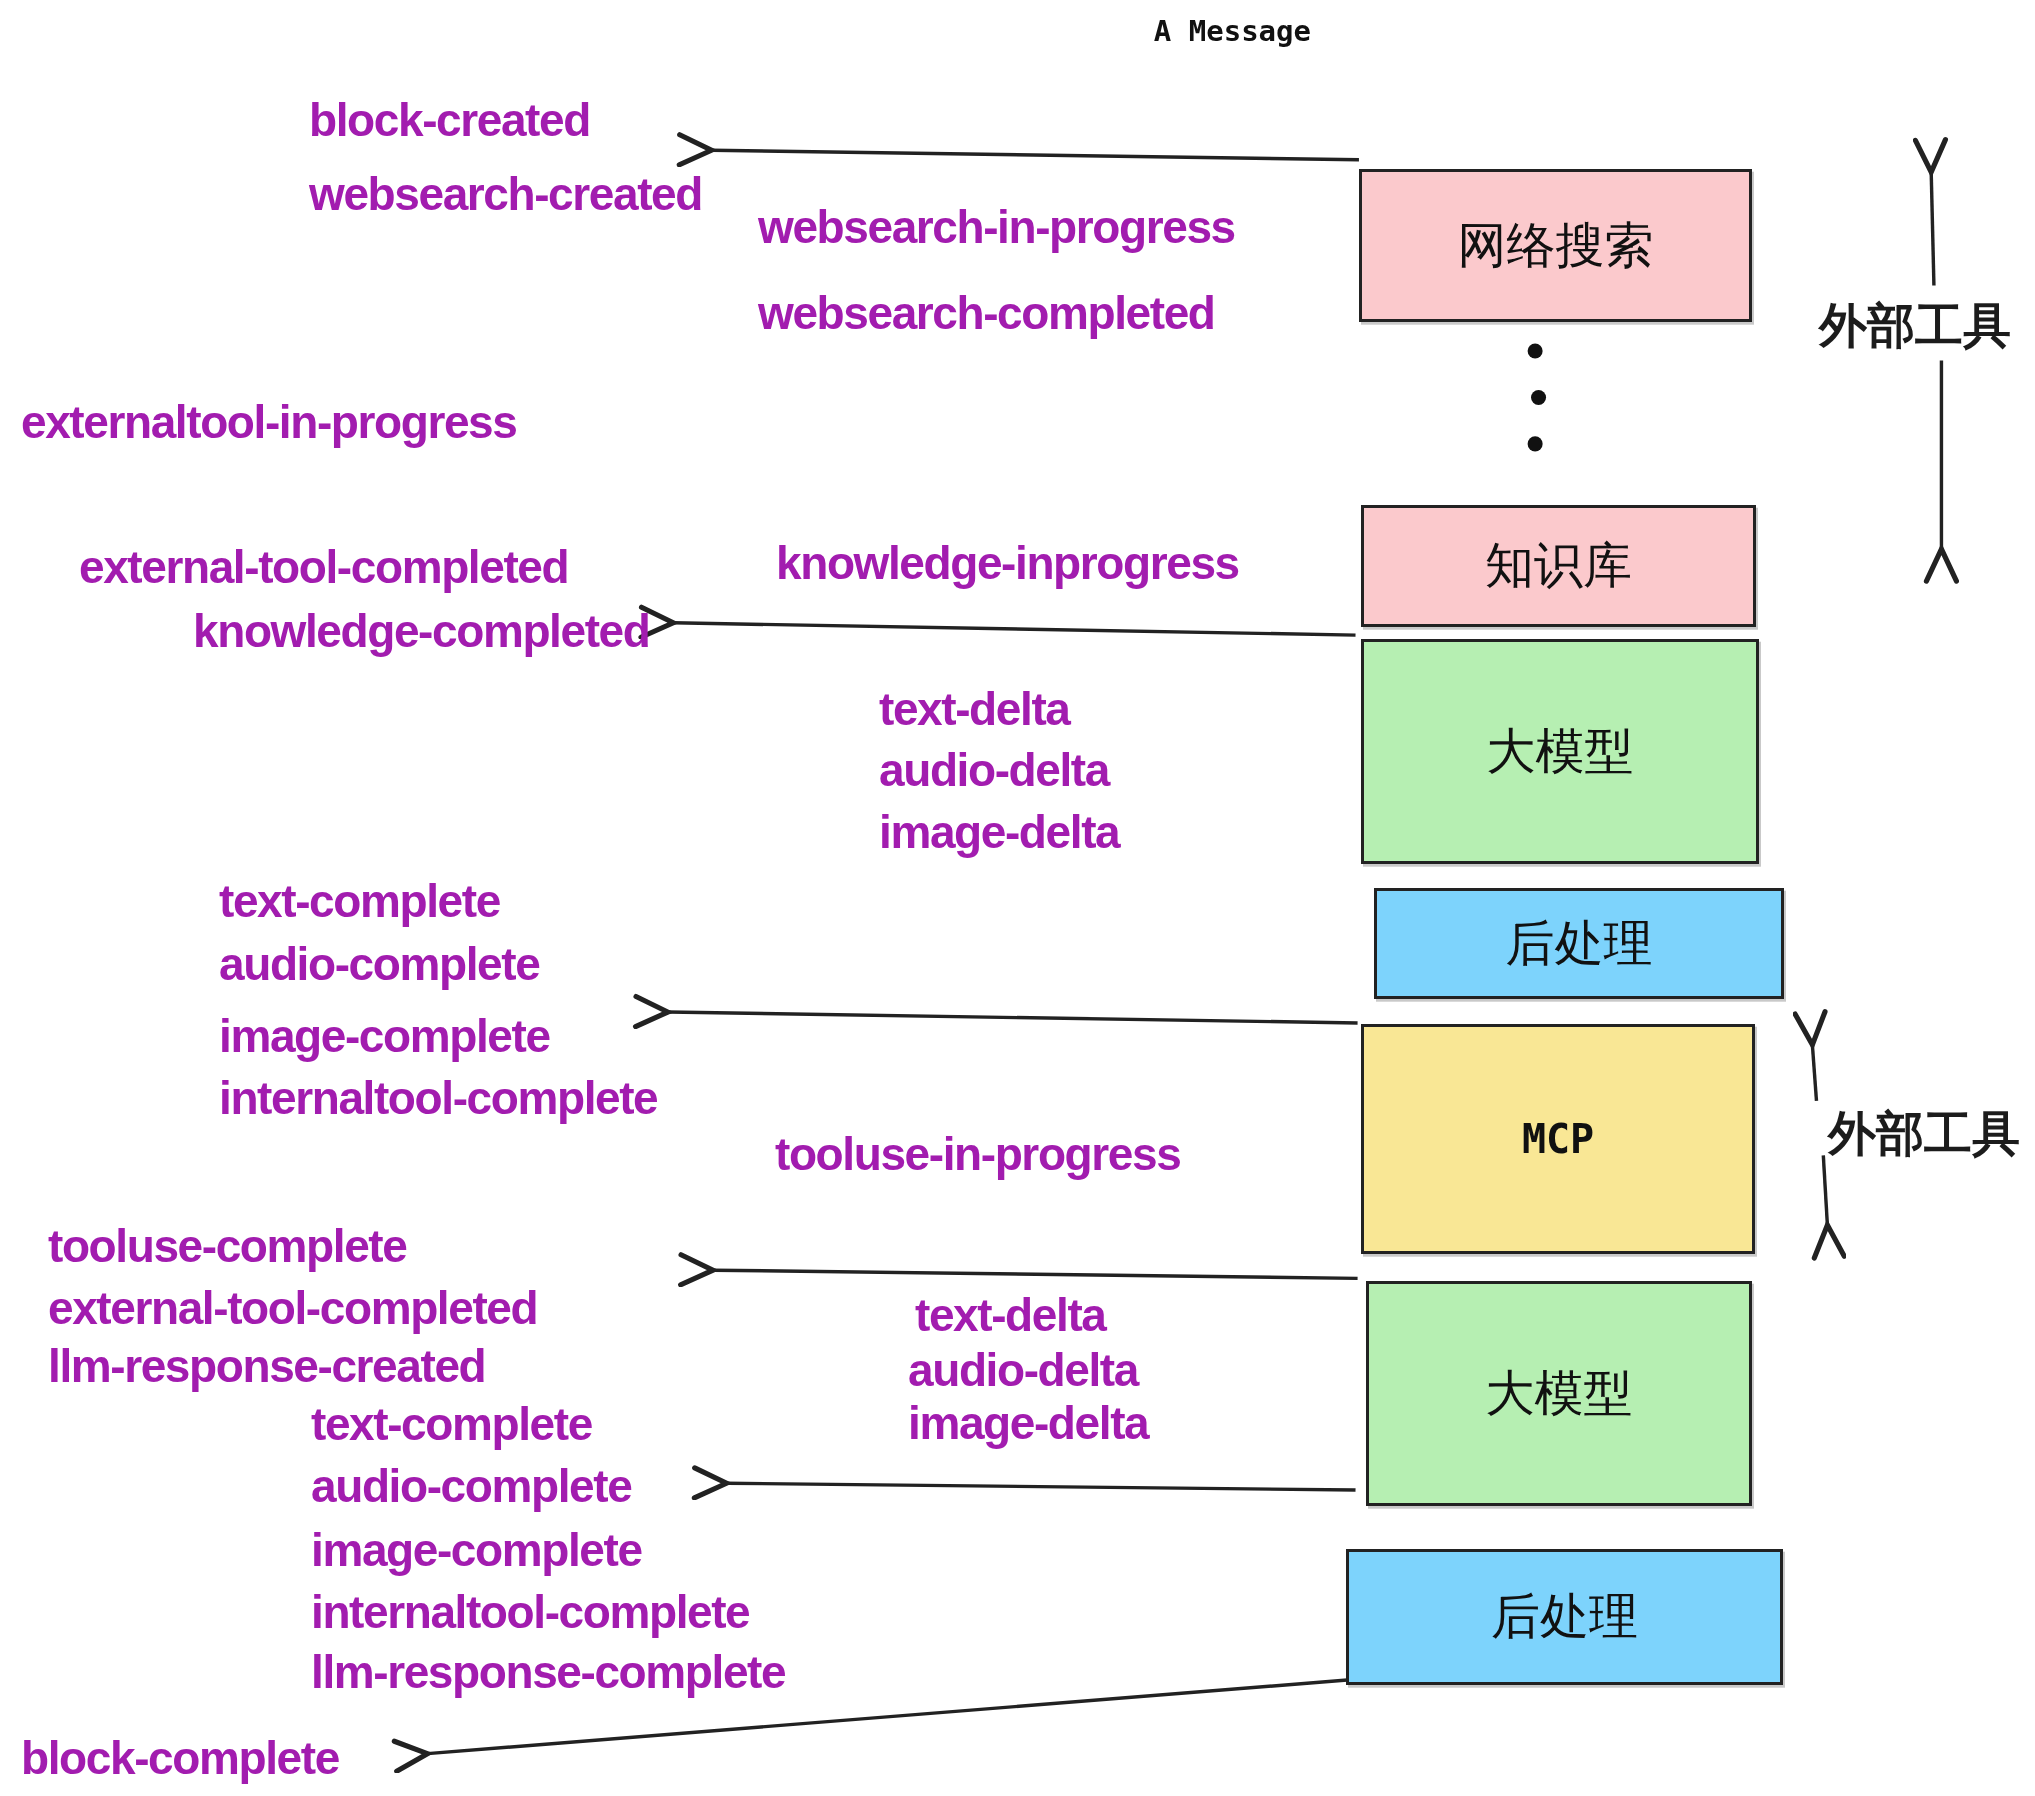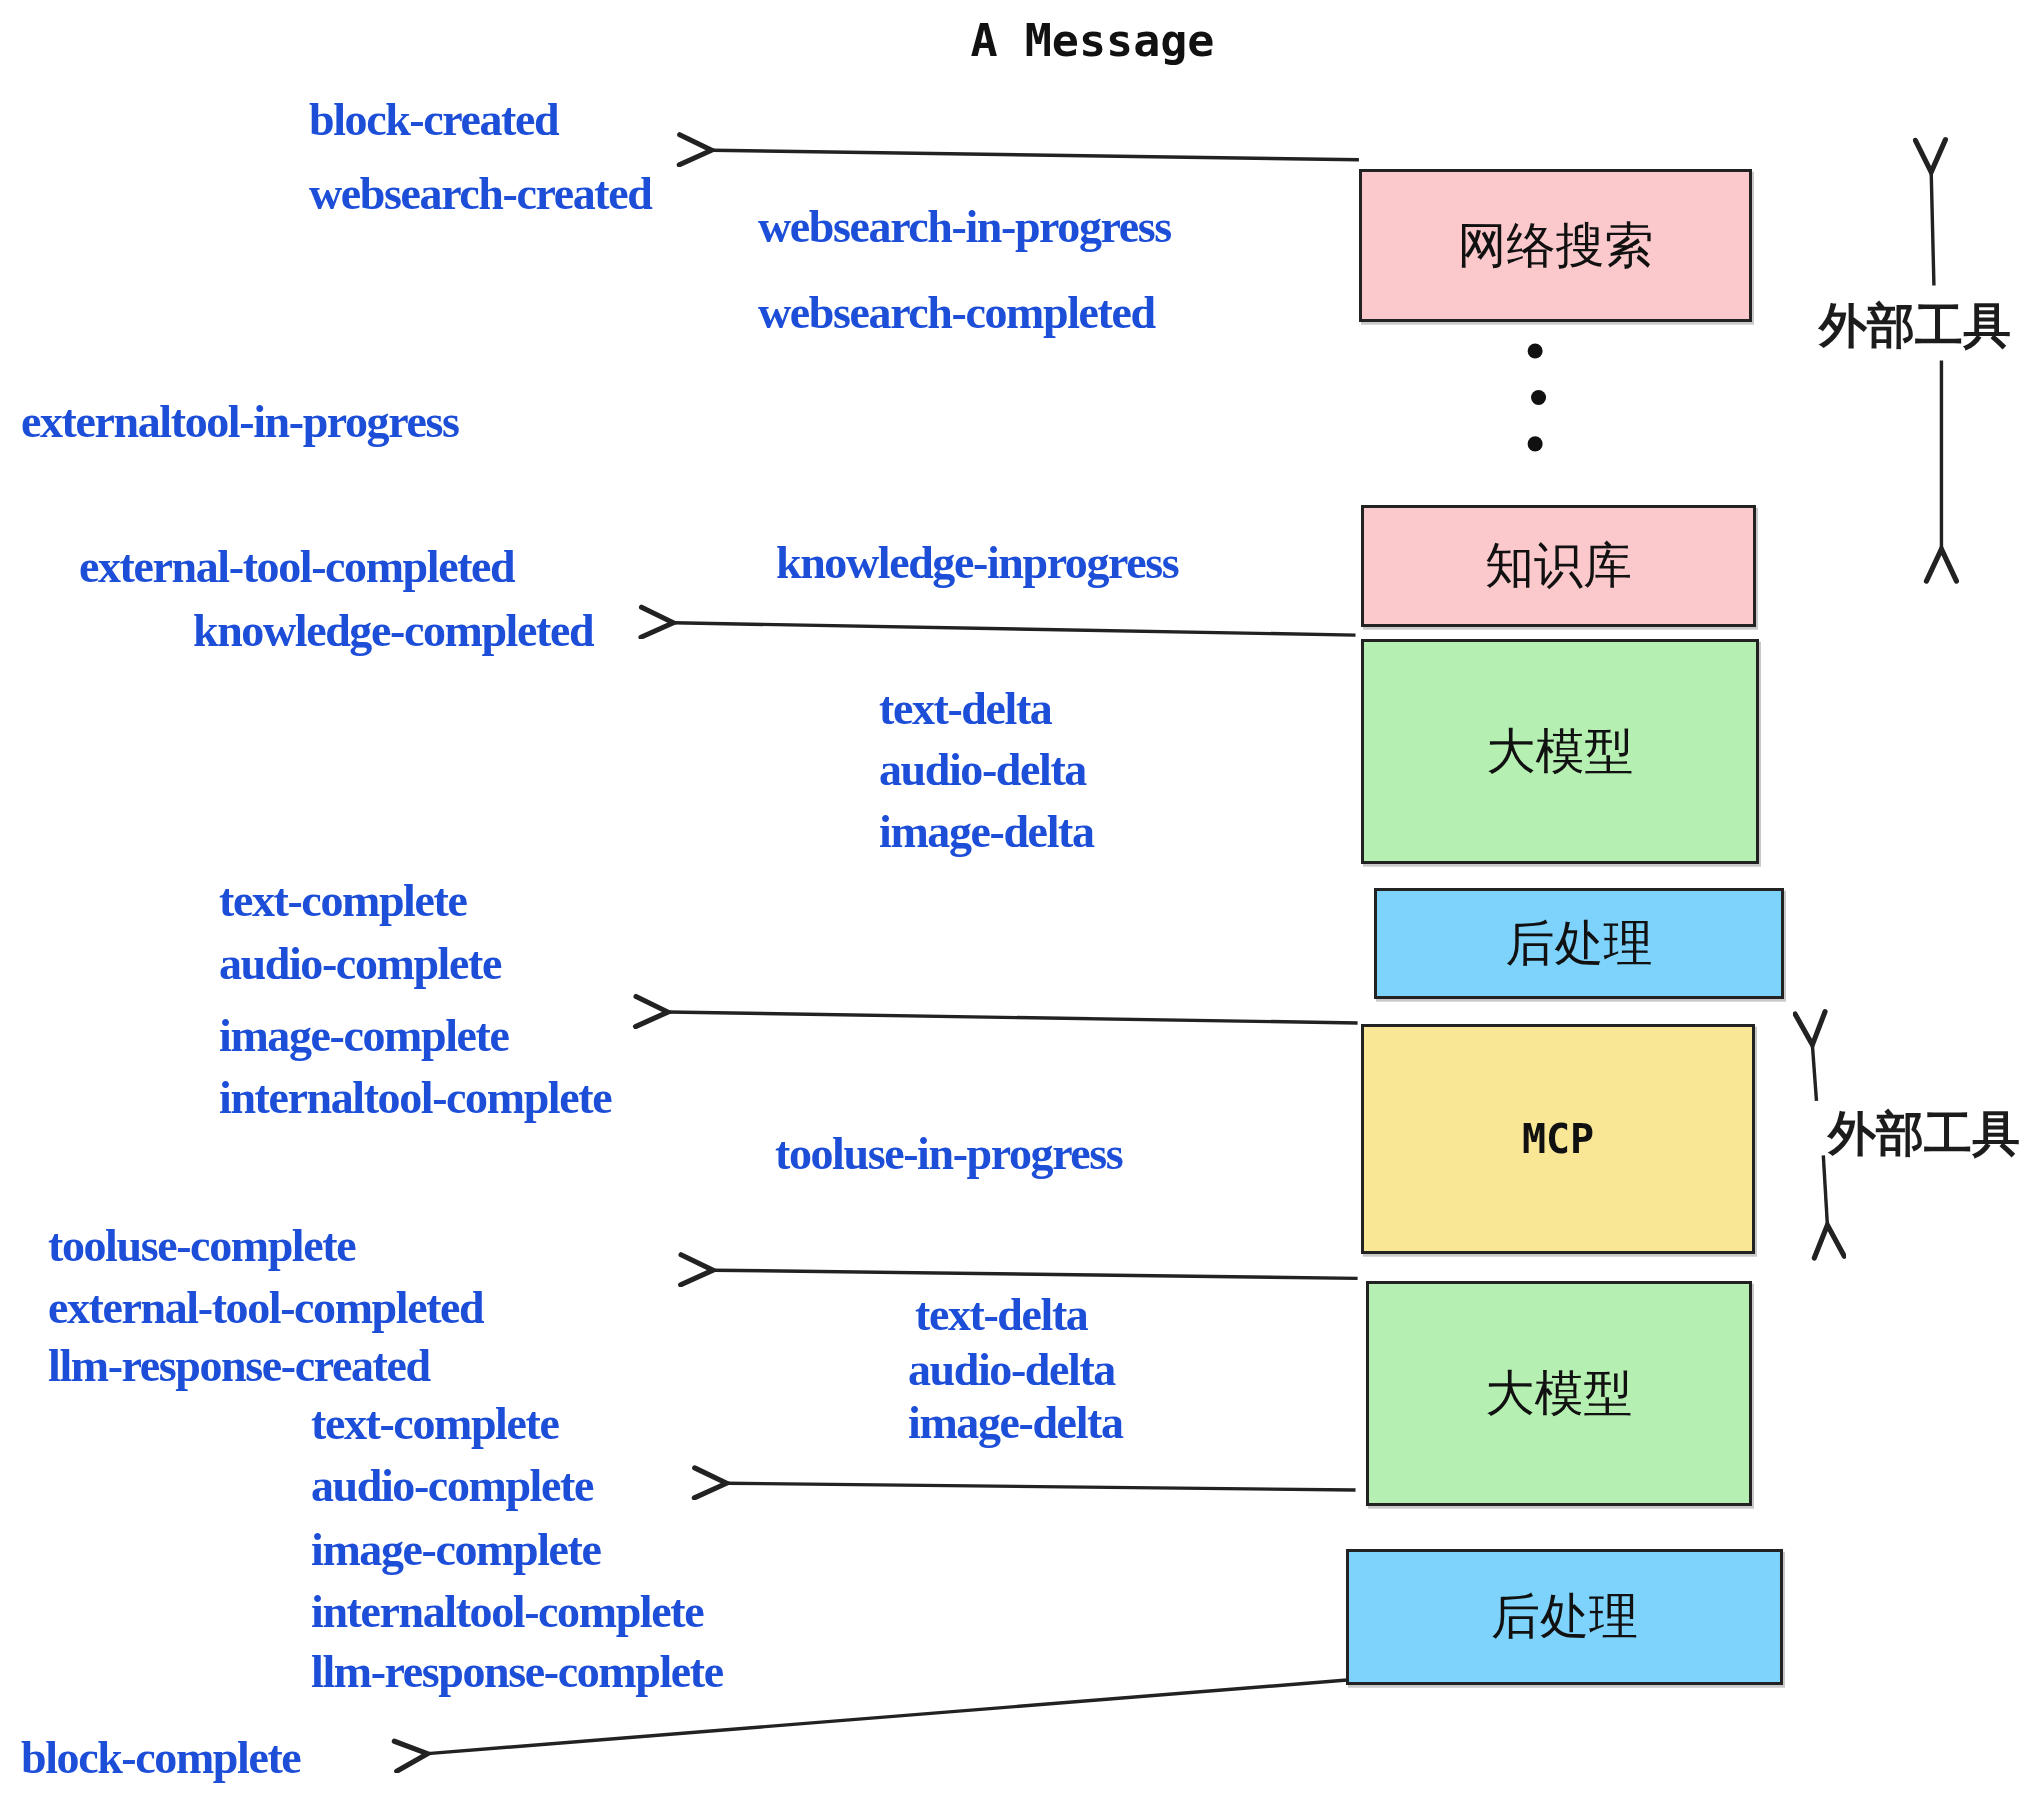--- a/index.html
+++ b/index.html
@@ -1,21 +1,21 @@
 <!DOCTYPE html>
 <html style="font-size:11px"><head>
 <meta charset="utf-8">
 <style>
   html,body{margin:0;padding:0;background:#ffffff;}
   #canvas{position:relative;width:2035px;height:1796px;background:#ffffff;overflow:hidden;
           font-family:"DejaVu Sans Mono", monospace;}
-  .ev{position:absolute;font-family:Liberation Serif, serif;font-size:46px;font-weight:600;
-      color:#1d4ed8;line-height:1;white-space:nowrap;letter-spacing:-1.4px;}
-  .title{position:absolute;left:874px;top:13.7px;width:437px;text-align:center;
-         font-size:45px;font-weight:700;color:#111;letter-spacing:0;}
+  .ev{position:absolute;font-family:Liberation Sans, sans-serif;font-size:46px;font-weight:600;
+      color:#a21caf;line-height:1;white-space:nowrap;letter-spacing:-1.4px;}
+  .title{position:absolute;left:874px;top:13.7px;width:437px;text-align:right;
+         font-size:29px;font-weight:700;color:#111;letter-spacing:0;}
   .box{position:absolute;border:3.4px solid #222;display:flex;align-items:center;justify-content:center;
        box-sizing:border-box;box-shadow:2px 2.7px 0 #c9c9c9;}
   .box .lbl{font-family:"Liberation Sans", sans-serif;font-size:49px;color:#111;font-weight:500;}
   .box .lbl-mono{font-family:"DejaVu Sans Mono", monospace;font-size:40px;color:#111;font-weight:700;}
   .pink{background:#fbc9cc;}
   .green{background:#b6efb2;}
   .yellow{background:#f9e795;}
   .white{background:#7dd3fc;}
   .side-label{position:absolute;font-family:"Liberation Sans", sans-serif;font-size:48px;color:#1c1c1c;
               font-weight:600;white-space:nowrap;}

